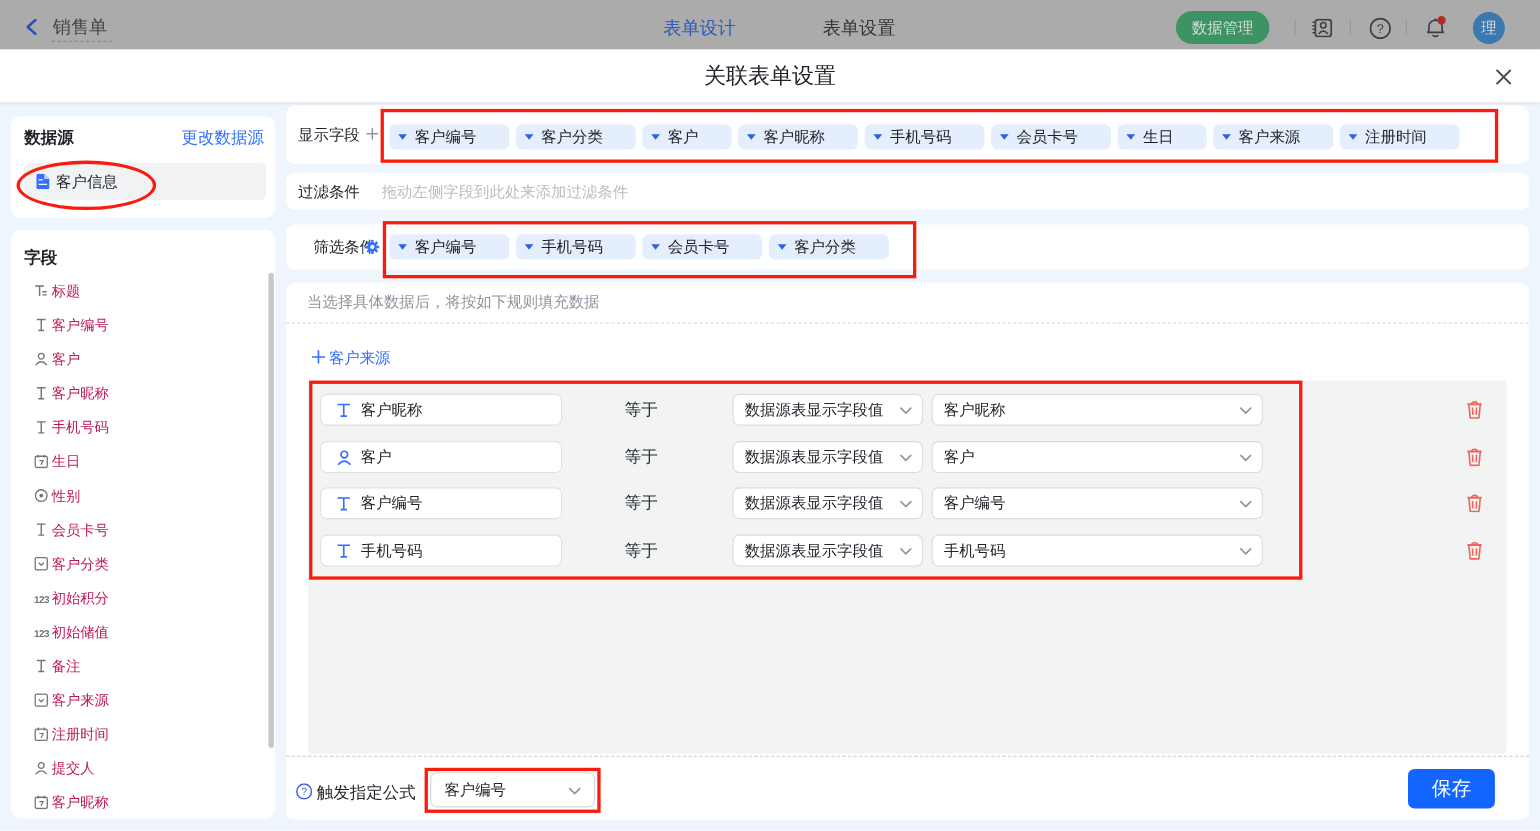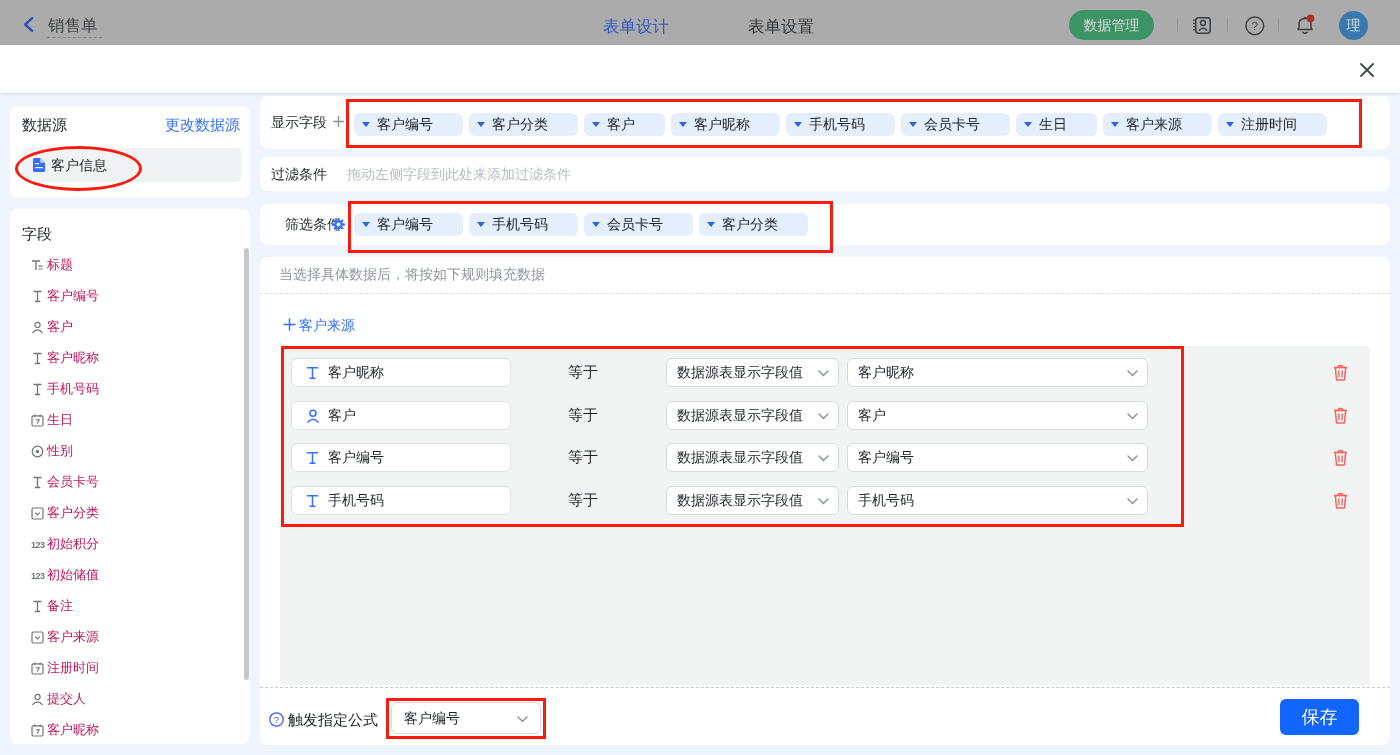--- a/index.html
+++ b/index.html
@@ -15,21 +15,21 @@
 #hdr .pill{position:absolute;left:1069px;top:9.5px;width:85px;height:30px;border-radius:15px;background:#3c9363;color:#d9dad9;font-size:14px;text-align:center;line-height:30px;}
 .hsep{position:absolute;top:18px;width:1px;height:14px;background:#959595;}
 #hdr .avatar{position:absolute;left:1339px;top:10.5px;width:29px;height:29px;border-radius:50%;background:#3b78ad;color:#d9dee3;font-size:14px;text-align:center;line-height:29px;}
 
 #tbar{position:absolute;left:0;top:45px;width:1400px;height:48px;background:#fff;box-shadow:0 1px 3px rgba(0,0,0,0.13);}
 #tbar .t{position:absolute;left:0;top:14px;width:100%;text-align:center;font-size:20px;line-height:21px;color:#20242a;font-weight:500;}
 
 .card{position:absolute;background:#fff;border-radius:8px;}
 #cardA{left:10px;top:106px;width:240px;height:92px;}
 #cardB{left:10px;top:209px;width:240px;height:535px;}
-.ptitle{font-size:15px;font-weight:400;color:#1f2329;}
+.ptitle{font-size:15px;font-weight:700;color:#1f2329;}
 .chglink{position:absolute;left:165px;top:116px;font-size:15px;color:#3370ff;}
 #srcrow{position:absolute;left:22px;top:148px;width:220px;height:34px;background:#f1f2f4;border-radius:6px;}
 #srcrow span{position:absolute;left:29px;top:9px;font-size:14px;color:#1f2329;}
 .fitem{position:absolute;left:31px;height:18px;}
 .fitem .fic{position:absolute;left:0;top:2px;width:13px;height:13px;}
 .fitem .ftx{position:absolute;left:16px;top:0;font-size:13px;color:#be185d;white-space:nowrap;line-height:18px;}
 .fnum{position:absolute;left:0;top:3px;font-size:9px;font-weight:700;color:#6f757d;letter-spacing:-.5px;}
 #sbar{position:absolute;left:244px;top:248px;width:5px;height:432px;border-radius:3px;background:#c6c8cb;}
 
 #card1{left:260px;top:96px;width:1130px;height:53px;}
@@ -105,20 +105,21 @@
   <svg class="abs" style="left:1296px;top:14px" width="19" height="22" viewBox="0 0 19 22">
     <path d="M7.5 4.6 C4.3 5.4 3 7.8 3 10.3 L3 13.6 L2 15.4 L16 15.4 L15 13.6 L15 10.3 C15 7.8 13.7 5.4 10.5 4.6 Z" fill="none" stroke="#3c3f42" stroke-width="1.5" stroke-linejoin="round"></path>
     <path d="M8 3.8 Q9 3.2 10 3.8" fill="none" stroke="#3c3f42" stroke-width="1.4"></path>
     <path d="M6.8 18.3 Q9 20 11.2 18.3" fill="none" stroke="#3c3f42" stroke-width="1.5" stroke-linecap="round"></path>
     <circle cx="14.5" cy="4.4" r="3.8" fill="#b42d24"></circle>
   </svg>
   <div class="avatar">理</div>
 </div>
 
 <div id="tbar">
+  <div class="t">关联表单设置</div>
   <svg class="abs" style="left:1360px;top:18px" width="14" height="14" viewBox="0 0 14 14">
       <path d="M1 1 L13 13 M13 1 L1 13" stroke="#42464b" stroke-width="1.8" stroke-linecap="round"></path>
     </svg>
 </div>
 
 <div class="card" id="cardA"></div>
 <div class="ptitle" style="position:absolute;left:22px;top:116px;">数据源</div>
 <div class="chglink">更改数据源</div>
 <div id="srcrow">
   <svg class="abs" style="left:11px;top:9.5px" width="12" height="14" viewBox="0 0 12 14">

